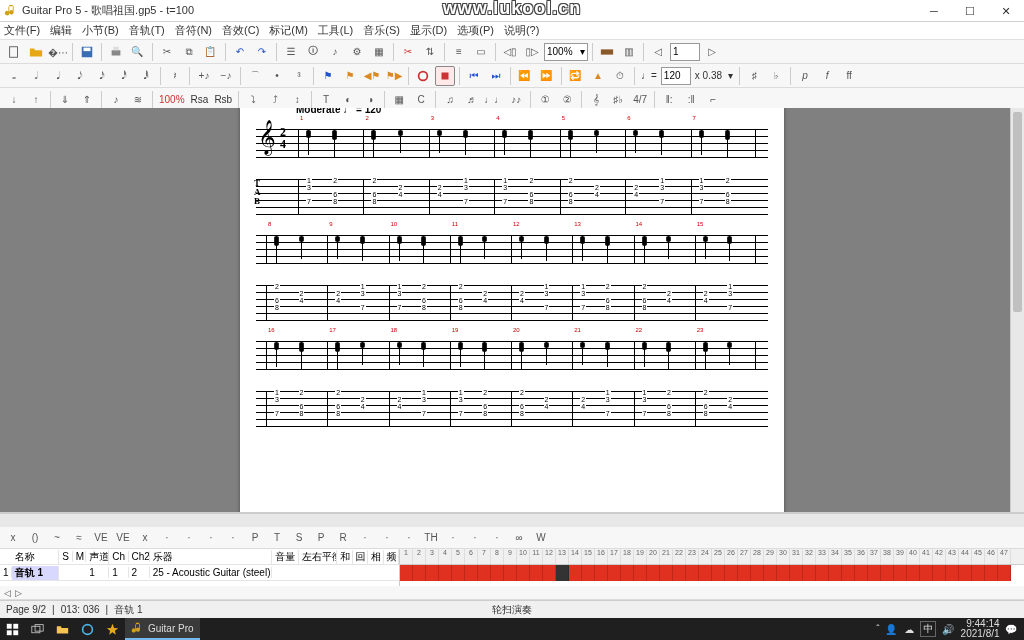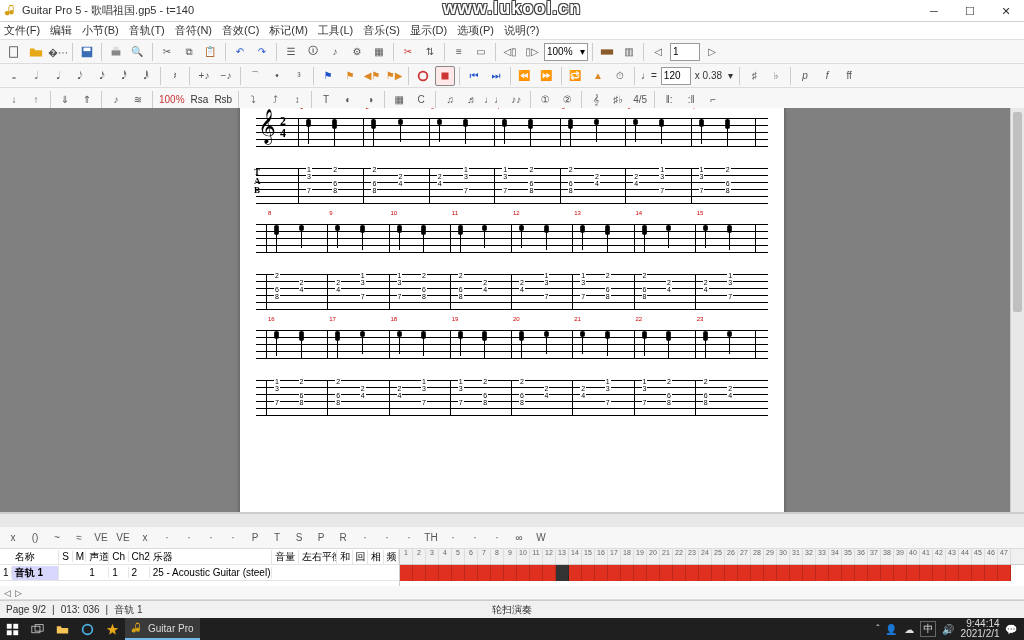--- a/index.html
+++ b/index.html
@@ -69,21 +69,21 @@
 </style>
 </head>
 <body>
 
 <div class="titlebar">
   <span class="app-icon">
     <svg viewBox="0 0 16 16">
         <path fill="#d4a017" d="M6 1v9.5a2.5 2.5 0 1 1-1-2V3l6-1v7.5a2.5 2.5 0 1 1-1-2V1z"></path>
       </svg>
   </span>
-  <span>Guitar Pro 5 - 歌唱祖国.gp5 - t=140</span>
+  <span>Guitar Pro 5 - 歌唱祖国.gp5 - t=100</span>
   <div class="watermark">www.lukool.cn</div>
   <div class="win-btns">
     <div>─</div>
     <div>☐</div>
     <div>✕</div>
   </div>
 </div>
 
 <div class="menubar">
   <span>文件(F)</span>
@@ -253,29 +253,32 @@
   <div class="tb">♫</div>
   <div class="tb">♬</div>
   <div class="tb">♩♩</div>
   <div class="tb">♪♪</div>
   <div class="sep"></div>
   <div class="tb">①</div>
   <div class="tb">②</div>
   <div class="sep"></div>
   <div class="tb">𝄞</div>
   <div class="tb">♯♭</div>
-  <div class="tb">4/5</div>
+  <div class="tb">4/7</div>
   <div class="sep"></div>
   <div class="tb">‖:</div>
   <div class="tb">:‖</div>
   <div class="tb">⌐</div>
 </div>
 
 <div class="workspace">
   <div class="page">
+    <div class="tempo-mark">
+      <span>Moderate</span> <span class="note">♩</span> <span>= 120</span>
+    </div>
     <div id="systems">
         <div class="system">
           <div class="staff">
             <div class="staff-lines">
               <div></div>
               <div></div>
               <div></div>
               <div></div>
               <div></div>
             </div>
@@ -1033,17 +1036,17 @@
     <span>Guitar Pro</span>
   </div>
   <div class="tray">
     <span>ˆ</span>
     <span>👤</span>
     <span>☁</span>
     <span style="border:1px solid #666;padding:0 2px">中</span>
     <span>🔊</span>
     <div style="text-align:right;line-height:10px">
       <div>9:44:14</div>
-      <div>2021/2/1</div>
+      <div>2021/8/1</div>
     </div>
     <span>💬</span>
   </div>
 </div>
 
 </body></html>

